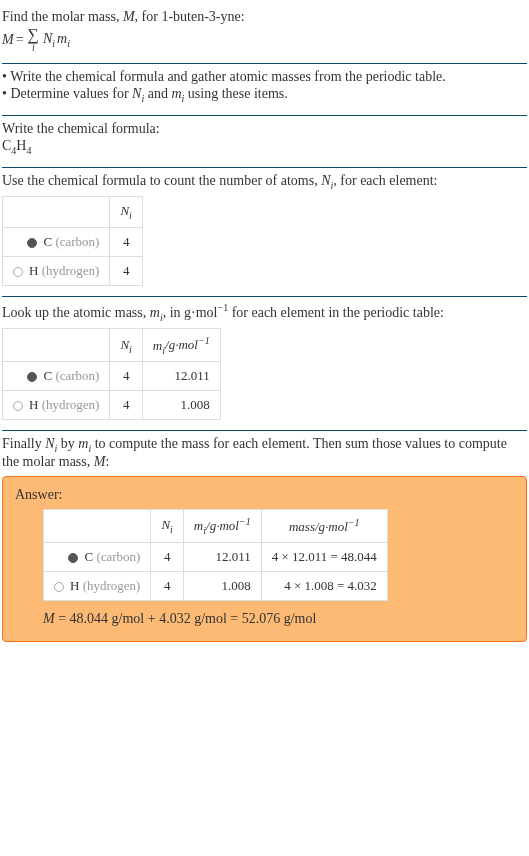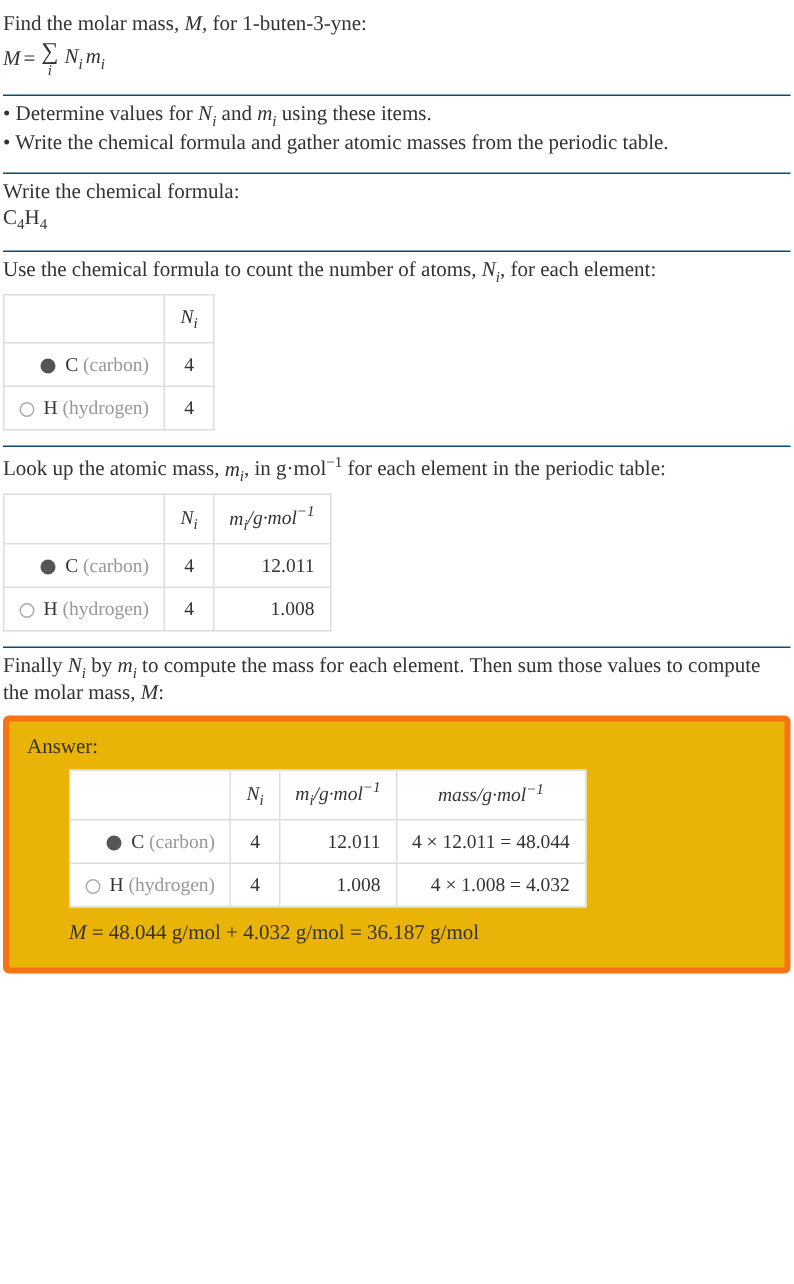--- a/index.html
+++ b/index.html
@@ -57,22 +57,22 @@
     width: 10px; height: 10px;
     border-radius: 50%;
     margin-right: 6px;
     vertical-align: middle;
     border: 1px solid #888;
   }
   .sw-carbon { background: #555; border-color: #555; }
   .sw-hydrogen { background: #fff; border-color: #aaa; }
   .elem-label { color: #999; }
   .answer-box {
-    background: #eab308;
-    border: 4px solid #f97316;
+    background: #fdba74;
+    border: 1px solid #f97316;
     border-radius: 4px;
     padding: 10px 12px 14px 12px;
     margin-top: 6px;
   }
   .answer-box .ans-title { margin-bottom: 6px; }
   .answer-box table { margin-left: 28px; background: #fff; }
   .answer-box .final { margin: 10px 0 0 28px; font-style: italic; }
   .answer-box .final .up { font-style: normal; }
 </style>
 </head>
@@ -88,24 +88,24 @@
     <span class="sigma-block">
       <span class="sigma">∑</span>
       <span class="sigma-sub">i</span>
     </span>
     <span class="math-i"><span>N</span><sub>i</sub></span>
       <span class="math-i"><span>m</span><sub>i</sub></span>
   </div>
 </div>
 
 <div class="section">
+  <div class="line">• Write the chemical formula and gather atomic masses from the periodic table.</div>
   <div class="line">
     <span>• Determine values for </span><span class="math-i"><span>N</span><sub>i</sub></span><span> and </span><span class="math-i"><span>m</span><sub>i</sub></span><span> using these items.</span>
   </div>
-  <div class="line">• Write the chemical formula and gather atomic masses from the periodic table.</div>
 </div>
 
 <div class="section">
   <div class="line">Write the chemical formula:</div>
   <div class="line">
     <span>C</span><sub>4</sub><span>H</span><sub>4</sub>
   </div>
 </div>
 
 <div class="section">
@@ -178,16 +178,16 @@
       </tr>
       <tr>
         <td><span class="swatch sw-hydrogen"></span><span>H</span> <span class="elem-label">(hydrogen)</span></td>
         <td class="num">4</td>
         <td>1.008</td>
         <td>4 × 1.008 = 4.032</td>
       </tr>
     </tbody>
       </table>
     <div class="final">
-      <span class="math-i">M</span><span class="up"> = 48.044 g/mol + 4.032 g/mol = 36.187 g/mol</span>
+      <span class="math-i">M</span><span class="up"> = 48.044 g/mol + 4.032 g/mol = 52.076 g/mol</span>
     </div>
   </div>
 </div>
 
 </body></html>

